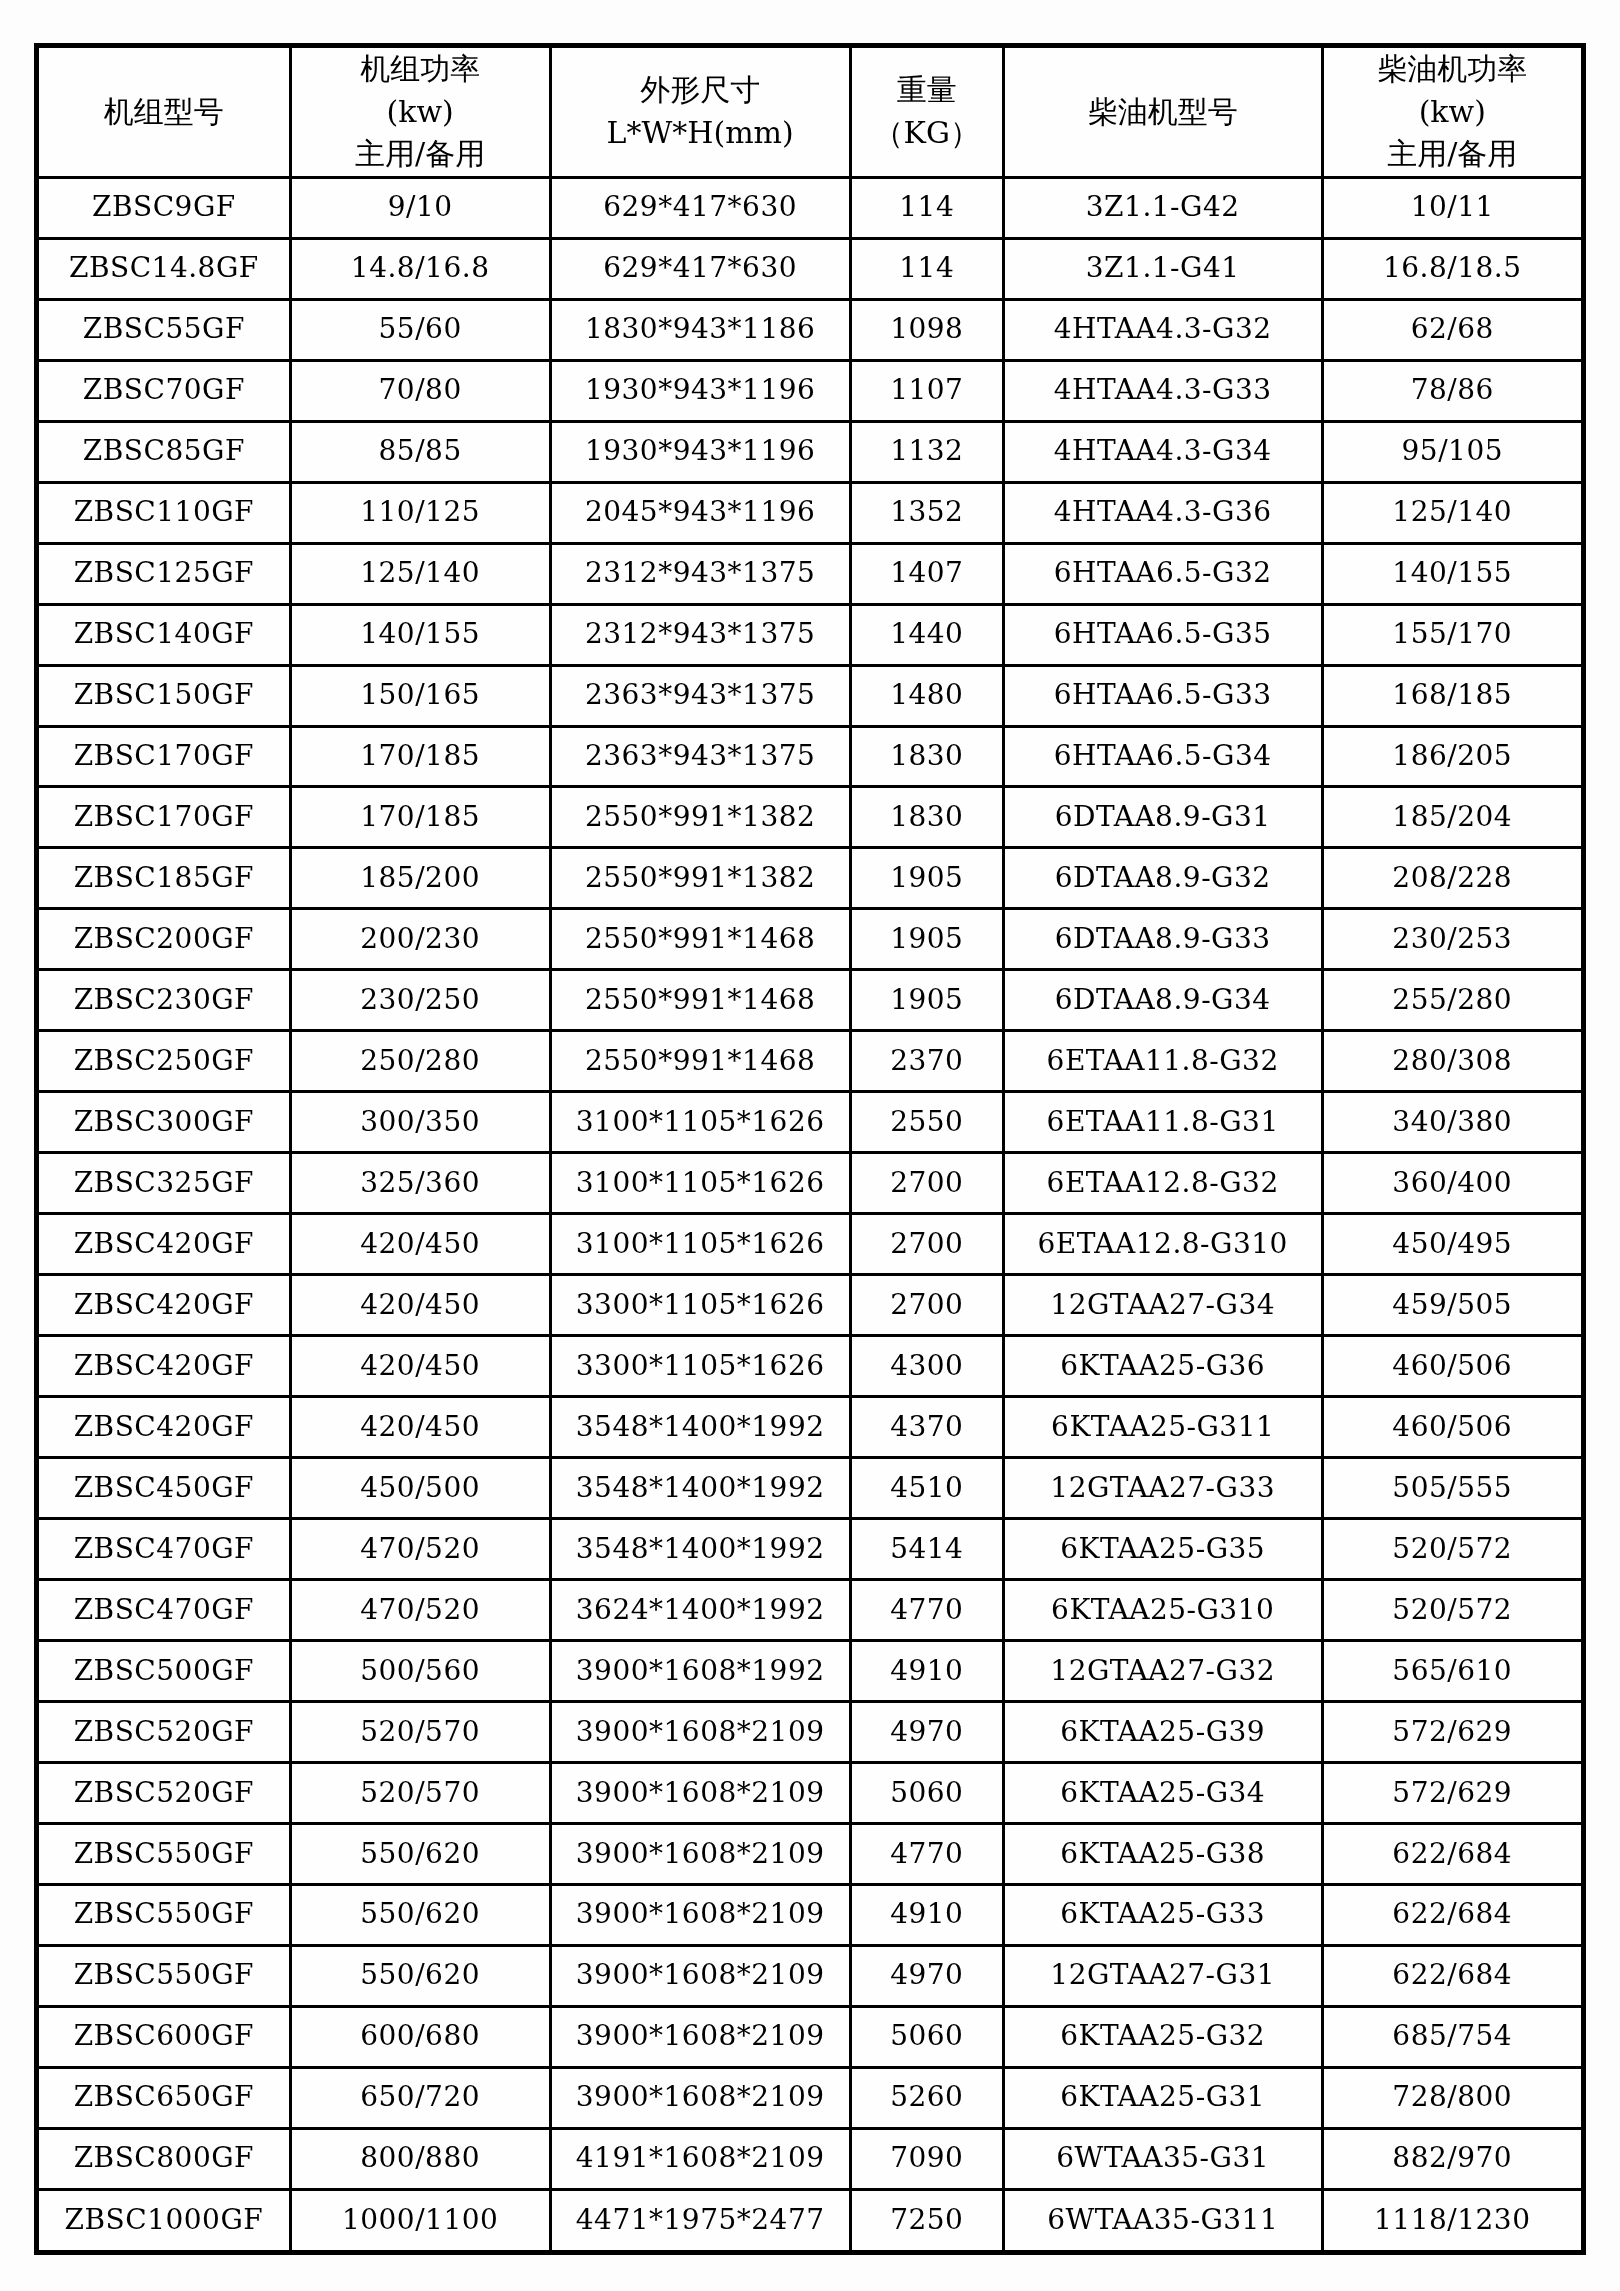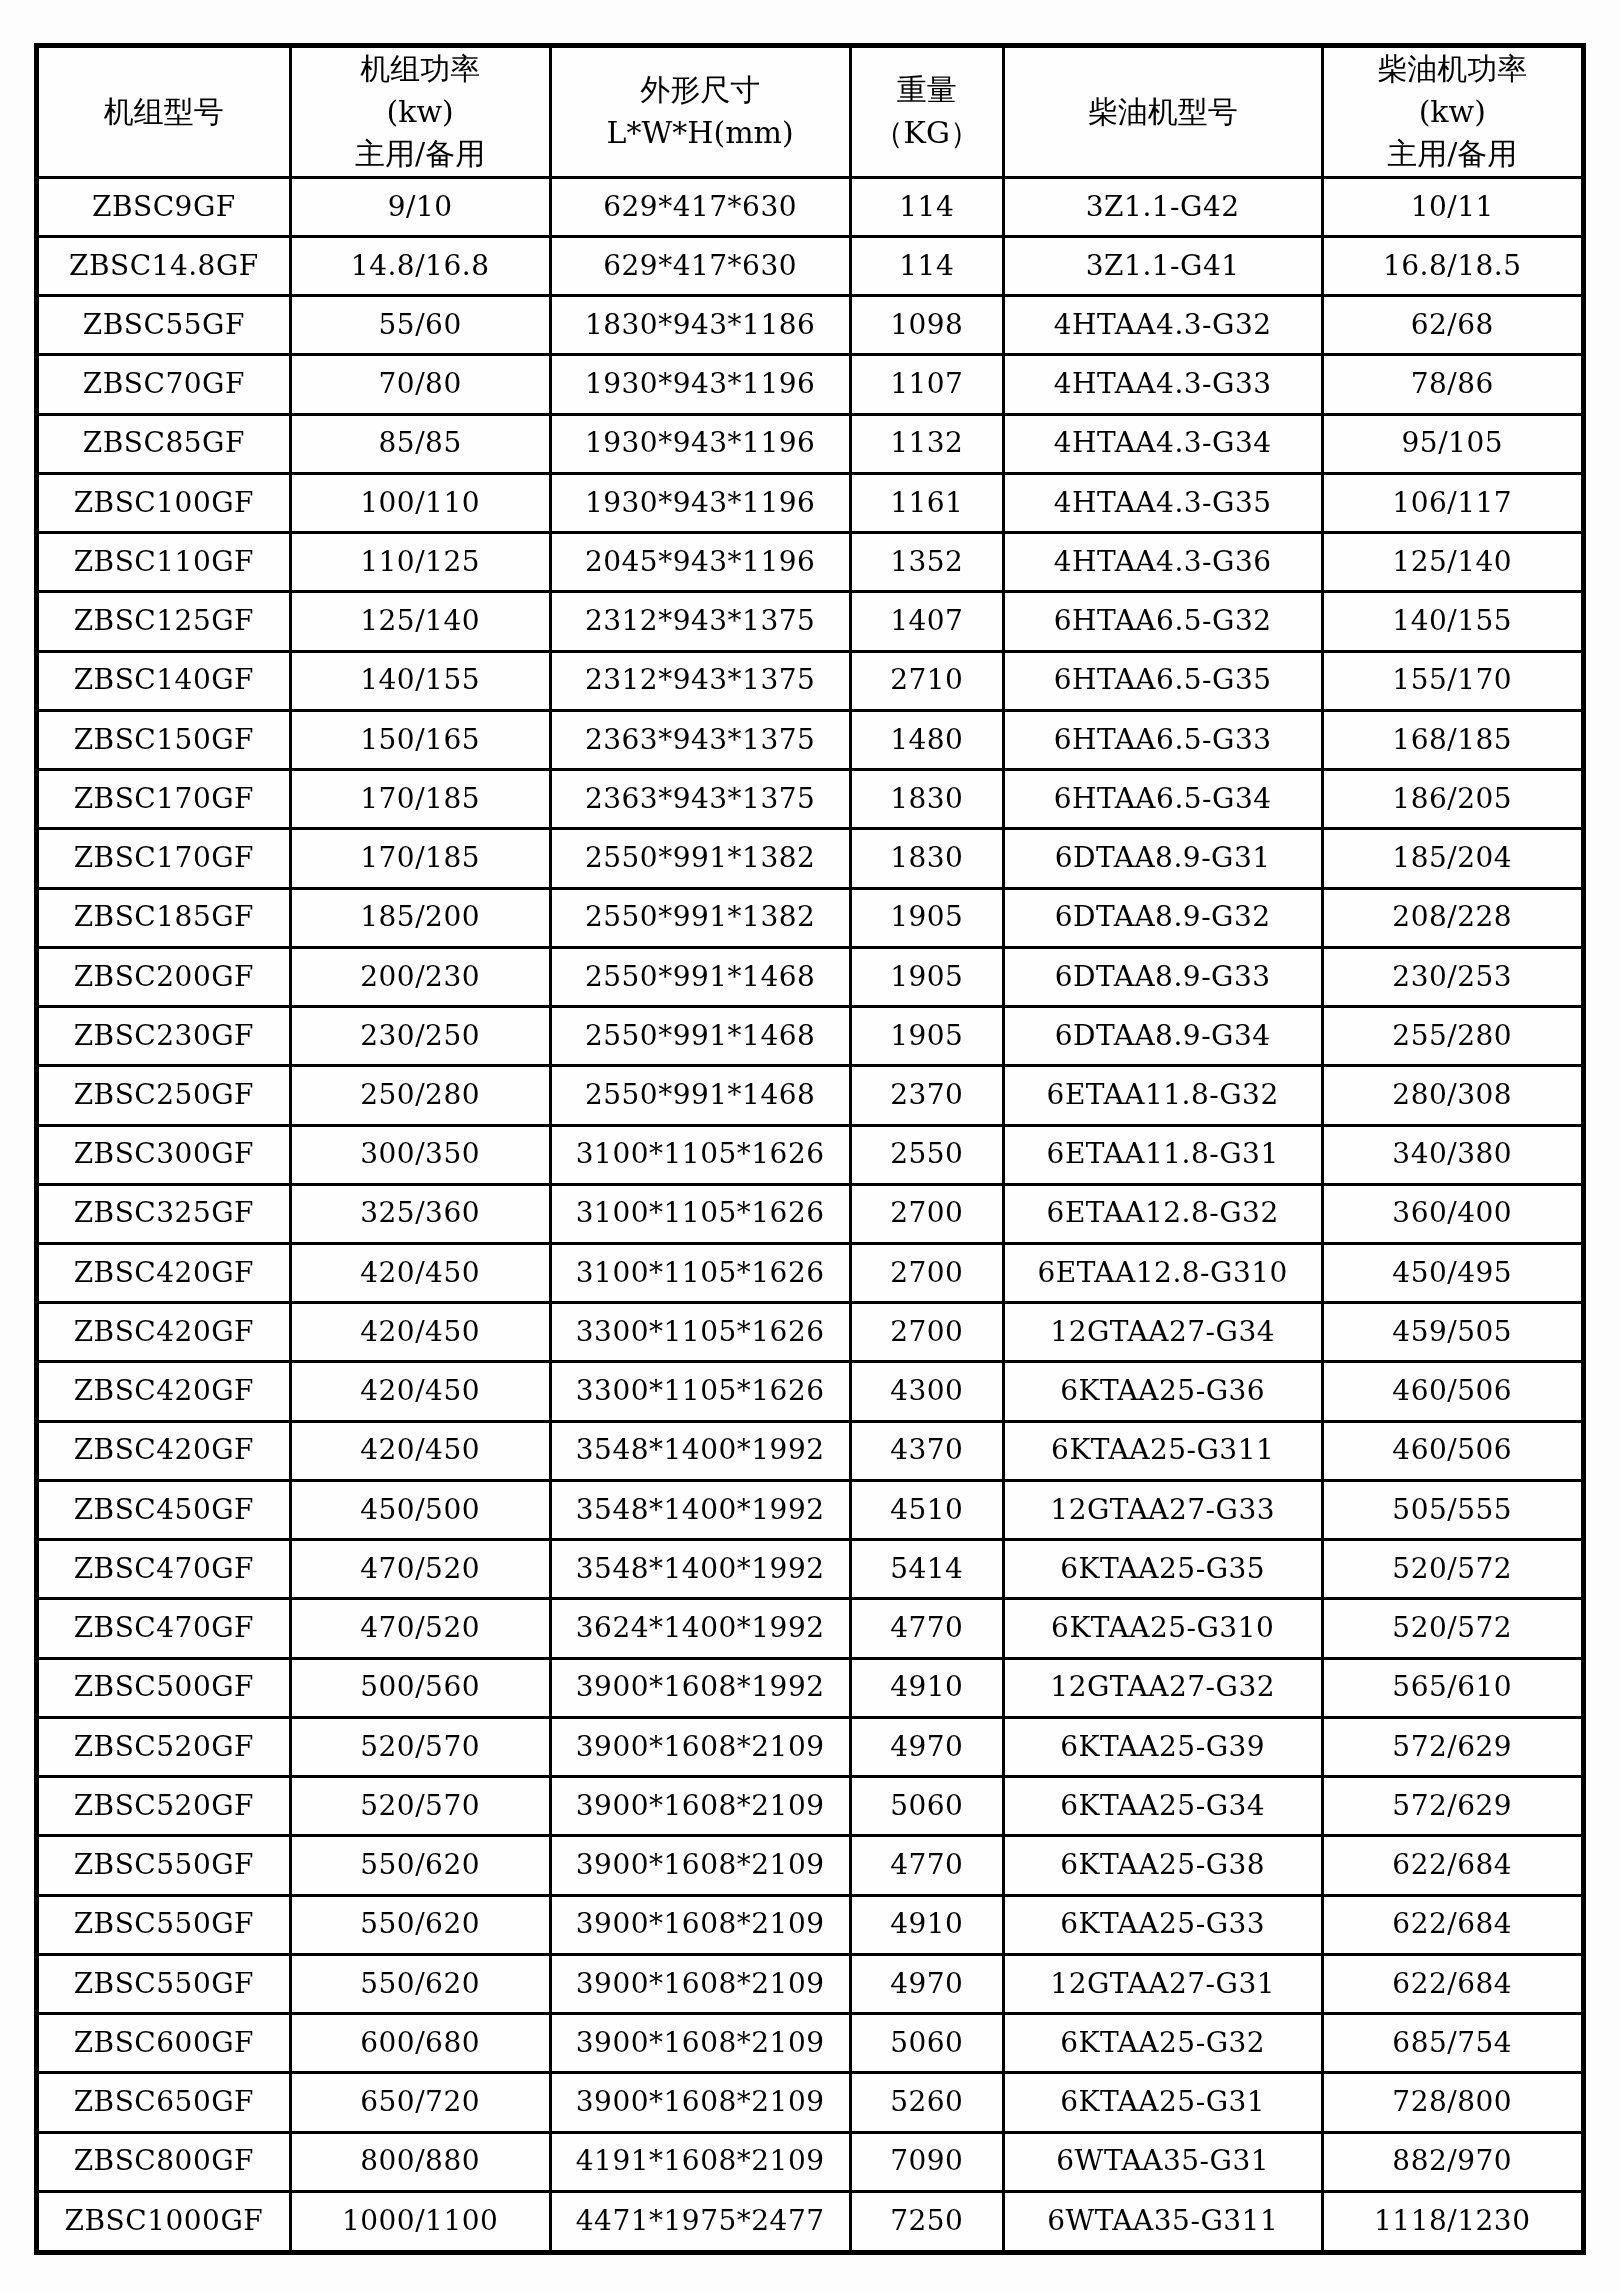--- a/index.html
+++ b/index.html
@@ -117,48 +117,40 @@
       </tr>
       <tr>
         <td>ZBSC85GF</td>
         <td>85/85</td>
         <td>1930*943*1196</td>
         <td>1132</td>
         <td>4HTAA4.3-G34</td>
         <td>95/105</td>
       </tr>
       <tr>
-        <td>ZBSC100GF</td>
-        <td>100/110</td>
-        <td>1930*943*1196</td>
-        <td>1161</td>
-        <td>4HTAA4.3-G35</td>
-        <td>106/117</td>
-      </tr>
-      <tr>
         <td>ZBSC110GF</td>
         <td>110/125</td>
         <td>2045*943*1196</td>
         <td>1352</td>
         <td>4HTAA4.3-G36</td>
         <td>125/140</td>
       </tr>
       <tr>
         <td>ZBSC125GF</td>
         <td>125/140</td>
         <td>2312*943*1375</td>
         <td>1407</td>
         <td>6HTAA6.5-G32</td>
         <td>140/155</td>
       </tr>
       <tr>
         <td>ZBSC140GF</td>
         <td>140/155</td>
         <td>2312*943*1375</td>
-        <td>2710</td>
+        <td>1440</td>
         <td>6HTAA6.5-G35</td>
         <td>155/170</td>
       </tr>
       <tr>
         <td>ZBSC150GF</td>
         <td>150/165</td>
         <td>2363*943*1375</td>
         <td>1480</td>
         <td>6HTAA6.5-G33</td>
         <td>168/185</td>

